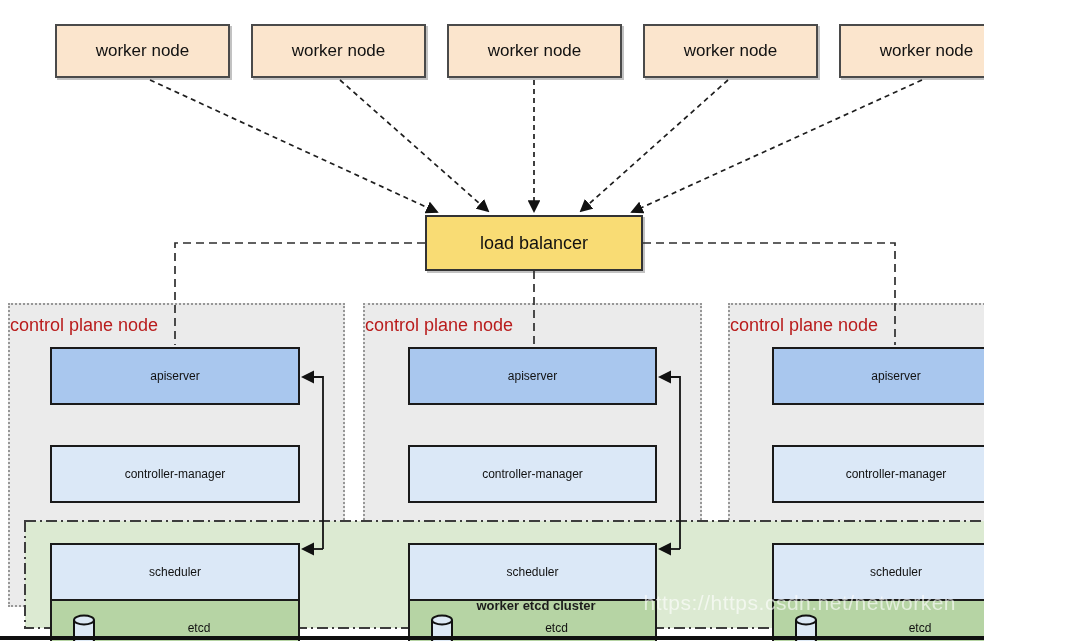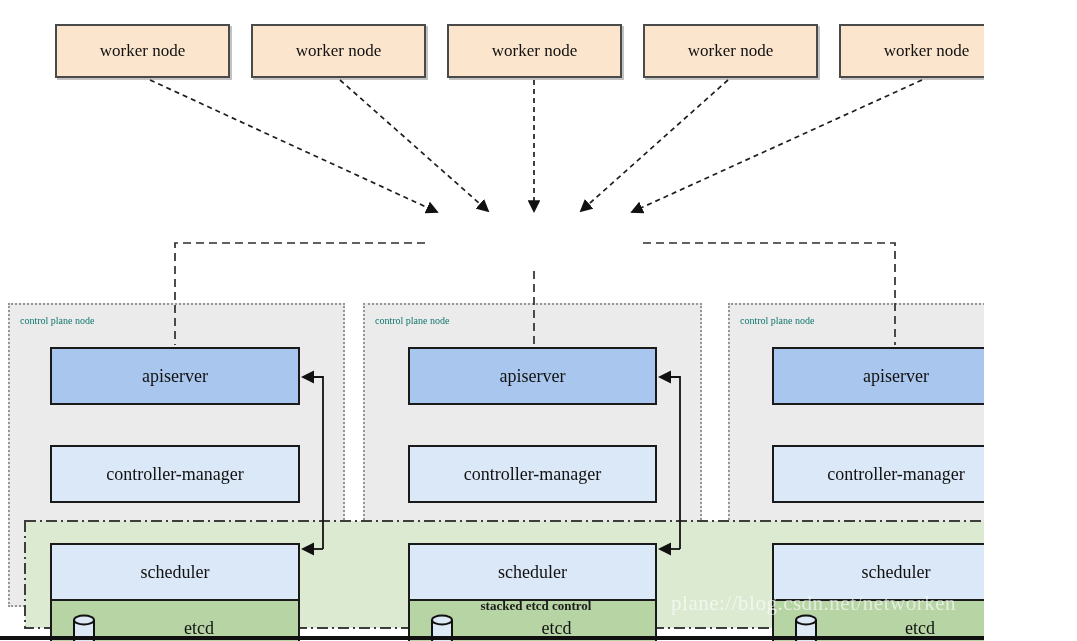--- a/index.html
+++ b/index.html
@@ -1,18 +1,18 @@
 <!DOCTYPE html>
 <html style="--worker_fill: #fbe5cd; --lb_fill: #f9dc74; --apiserver_fill: #a9c7ee; --component_fill: #dbe8f7; --etcd_fill: #b6d4a4; --band_fill: #dcead2; --node_bg: #ebebeb; --border_dark: #1a1a1a;"><head>
 <meta charset="utf-8">
 <style>
   html,body{margin:0;padding:0;background:#fff;}
   .canvas{
     position:relative; width:984px; height:641px; overflow:hidden;
-    background:#ffffff; font-family:Liberation Serif, serif; color:#111;
+    background:#ffffff; font-family:Liberation Sans, sans-serif; color:#111;
   }
   
   .worker{
     position:absolute; top:24px; width:175px; height:54px;
     background:var(--worker_fill); border:2px solid #4a4a4a;
     box-shadow:2px 2px 0 rgba(120,120,120,.45);
     display:flex; align-items:center; justify-content:center;
     font-size:17px; z-index:3; box-sizing:border-box;
   }
   
@@ -22,27 +22,27 @@
     box-shadow:2px 2px 0 rgba(120,120,120,.45);
     display:flex; align-items:center; justify-content:center;
     font-size:18px; z-index:3; box-sizing:border-box;
   }
   
   .cp{
     position:absolute; top:303px; height:304px;
     background:var(--node_bg); border:2px dotted #979797;
     z-index:1; box-sizing:border-box;
   }
-  .cp-label{ position:absolute; top:10px; left:10px; font-size:10px; color:#0f766e; }
+  .cp-label{ position:absolute; top:10px; left:0; font-size:18px; color:#b91c1c; }
   
   .stack{ position:absolute; top:347px; width:250px; z-index:3; }
   .row{
     height:58px; margin-top:-2px; border:2px solid var(--border_dark);
     display:flex; align-items:center; justify-content:center;
-    font-size:18px; box-sizing:border-box; position:relative;
+    font-size:12px; box-sizing:border-box; position:relative;
   }
   .row:first-child{ margin-top:0; }
   .row.apiserver{ background:var(--apiserver_fill); }
   .row.mid{ background:var(--component_fill);margin-top:40px; }
   .row.etcd{ background:var(--etcd_fill);padding-left:48px; }
   .db-icon{ position:absolute; left:20px; top:12px; }
   
   .band-label{
     position:absolute; left:25px; top:598px; width:1022px; text-align:center;
     font-size:13px; font-weight:bold; color:#1c1c1c; z-index:4;
@@ -79,20 +79,23 @@
   <div class="worker" style="left:447px">
       <span>worker node</span>
     </div>
   <div class="worker" style="left:643px">
       <span>worker node</span>
     </div>
   <div class="worker" style="left:839px">
       <span>worker node</span>
     </div>
 
+  <div class="lb">
+      <span>load balancer</span>
+    </div>
 
   <div class="cp" style="left:8px;   width:337px;">
     <div class="cp-label">control plane node</div>
   </div>
   <div class="cp" style="left:363px; width:339px;">
     <div class="cp-label">control plane node</div>
   </div>
   <div class="cp" style="left:728px; width:337px;">
     <div class="cp-label">control plane node</div>
   </div>
@@ -151,22 +154,22 @@
       </div>
     <div class="row etcd">
       <svg class="db-icon" width="24" height="34">
         <path class="cyl" d="M2 7 V27 A10 4.5 0 0 0 22 27 V7"></path>
         <ellipse class="cyl" cx="12" cy="7" rx="10" ry="4.5"></ellipse>
       </svg>
       <span>etcd</span>
     </div>
   </div>
 
-  <div class="band-label">stacked etcd control</div>
-  <div class="watermark">plane://blog.csdn.net/networken</div>
+  <div class="band-label">worker etcd cluster</div>
+  <div class="watermark">https://https.csdn.net/networken</div>
   <div class="bottom-bar"></div>
 
   <svg id="svg-over" class="layer" width="1077" height="641">
     <defs>
       <marker id="ah" viewBox="0 0 10 10" refX="8.5" refY="5" markerWidth="7.5" markerHeight="7.5" orient="auto">
         <path d="M0 0 L10 5 L0 10 z" fill="#111"></path>
       </marker>
     </defs>
 
     <path class="dash-arrow" marker-end="url(#ah)" d="M150 80 L437 212"></path>

